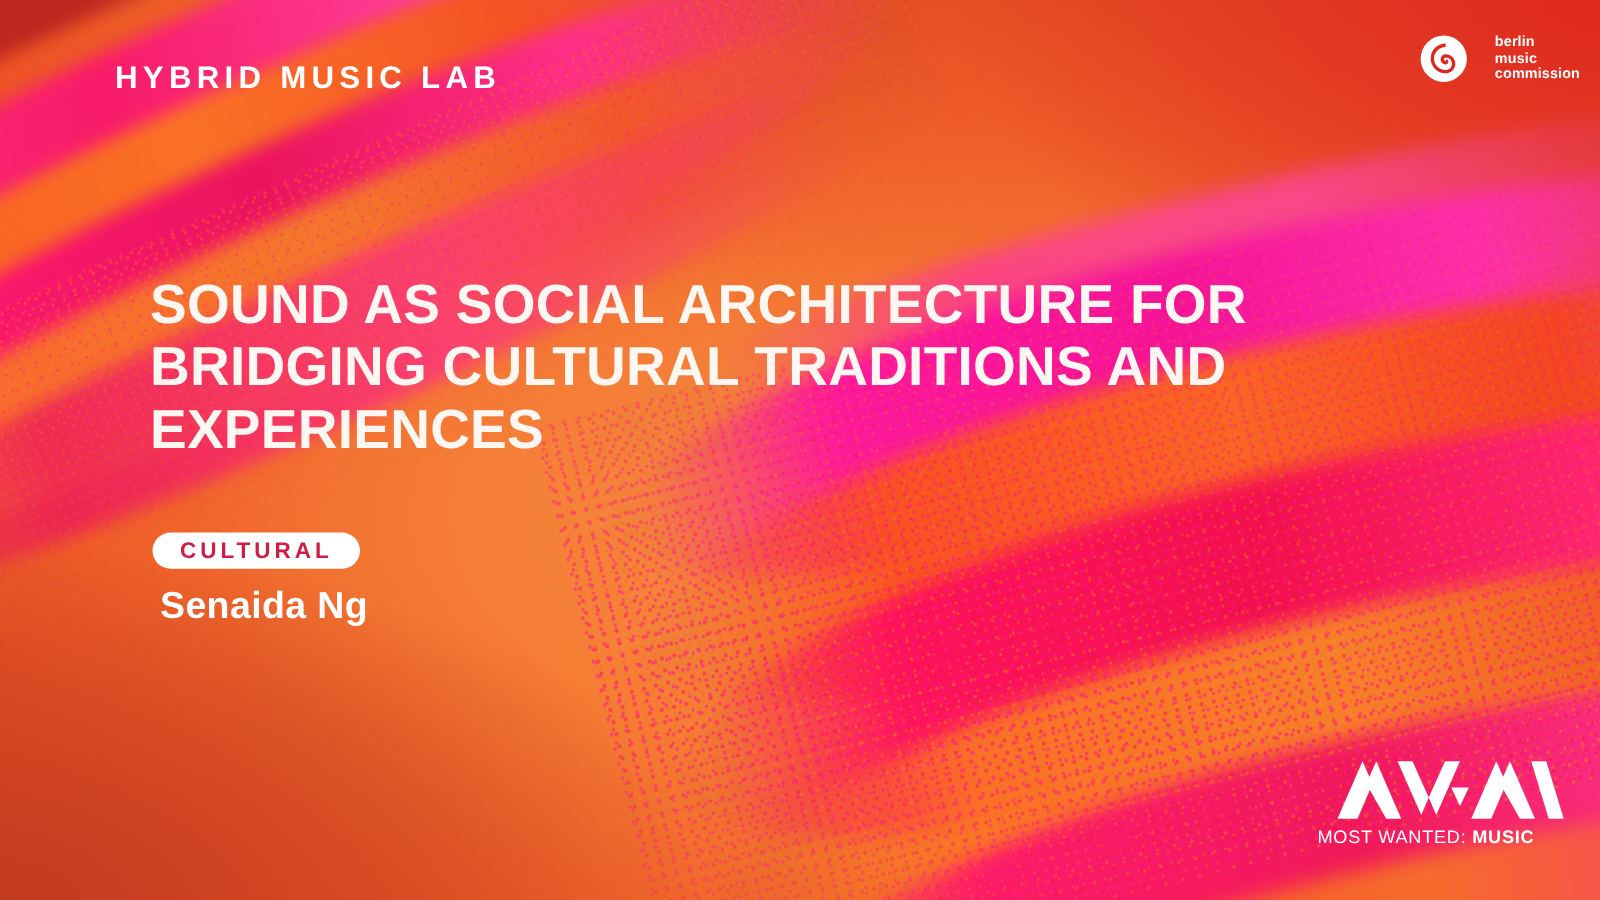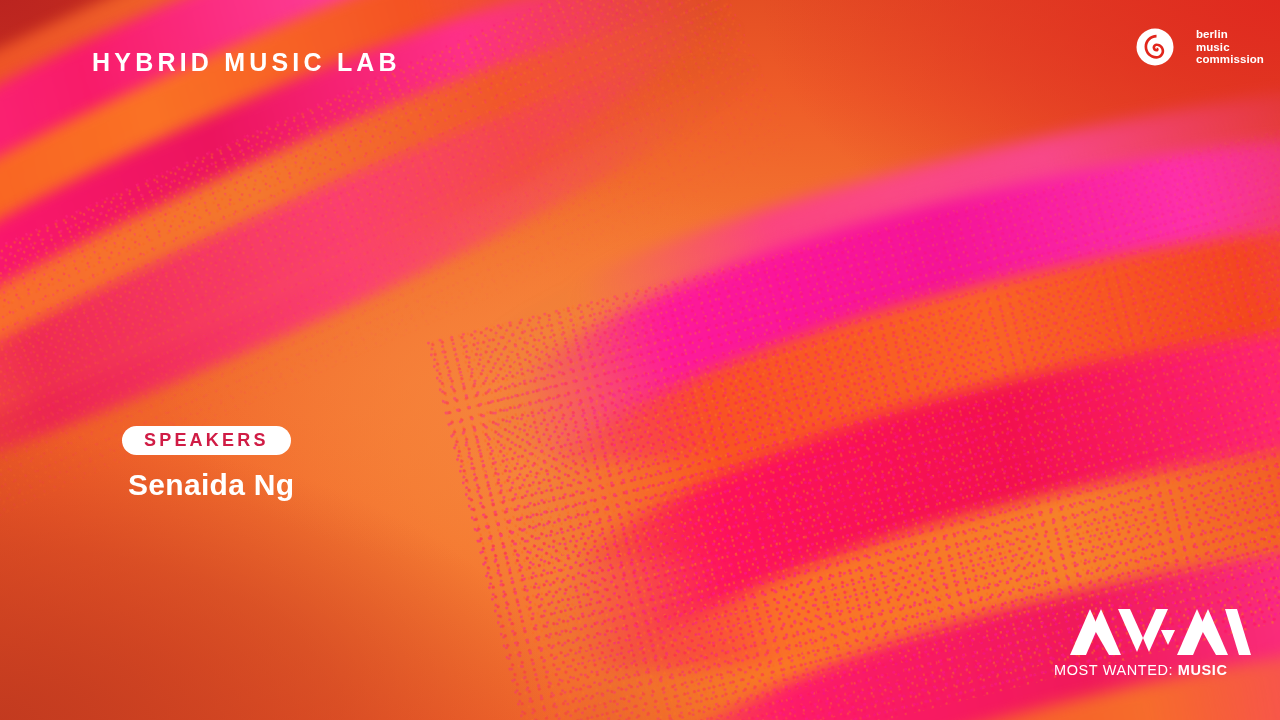--- a/index.html
+++ b/index.html
@@ -214,22 +214,23 @@
     <div class="band c5 grain"></div>
     <div class="band c6 grain"></div>
     <div class="fringe"></div>
   </div>
   <div id="spray-br"></div>
 
   <div id="content">
 
     <div id="event-label">HYBRID MUSIC LAB</div>
 
-
-    <div id="speakers-pill">SPEAKERS</div>
+    <h1 id="title">SOUND AS SOCIAL ARCHITECTURE FOR BRIDGING CULTURAL TRADITIONS AND EXPERIENCES</h1>
+
+    <div id="speakers-pill">CULTURAL</div>
 
     <div id="speaker-name">Senaida Ng</div>
 
     <div id="bmc-logo">
       <svg class="mark" viewBox="0 0 40 40">
         <circle cx="20" cy="20" r="19.5" fill="#FFFFFF"></circle>
         <path d="M21.6 7.2 C14.6 7.2 9.0 12.8 9.0 19.8 C9.0 26.7 14.6 32.3 21.5 32.3
                  C26.0 32.3 29.7 28.7 29.7 24.2 C29.7 19.8 26.1 16.2 21.7 16.2
                  C19.3 16.2 17.4 18.1 17.4 20.5 C17.4 22.9 19.3 24.8 21.7 24.8
                  C22.9 24.8 23.9 23.8 23.9 22.6 C23.9 21.4 22.9 20.4 21.7 20.4

